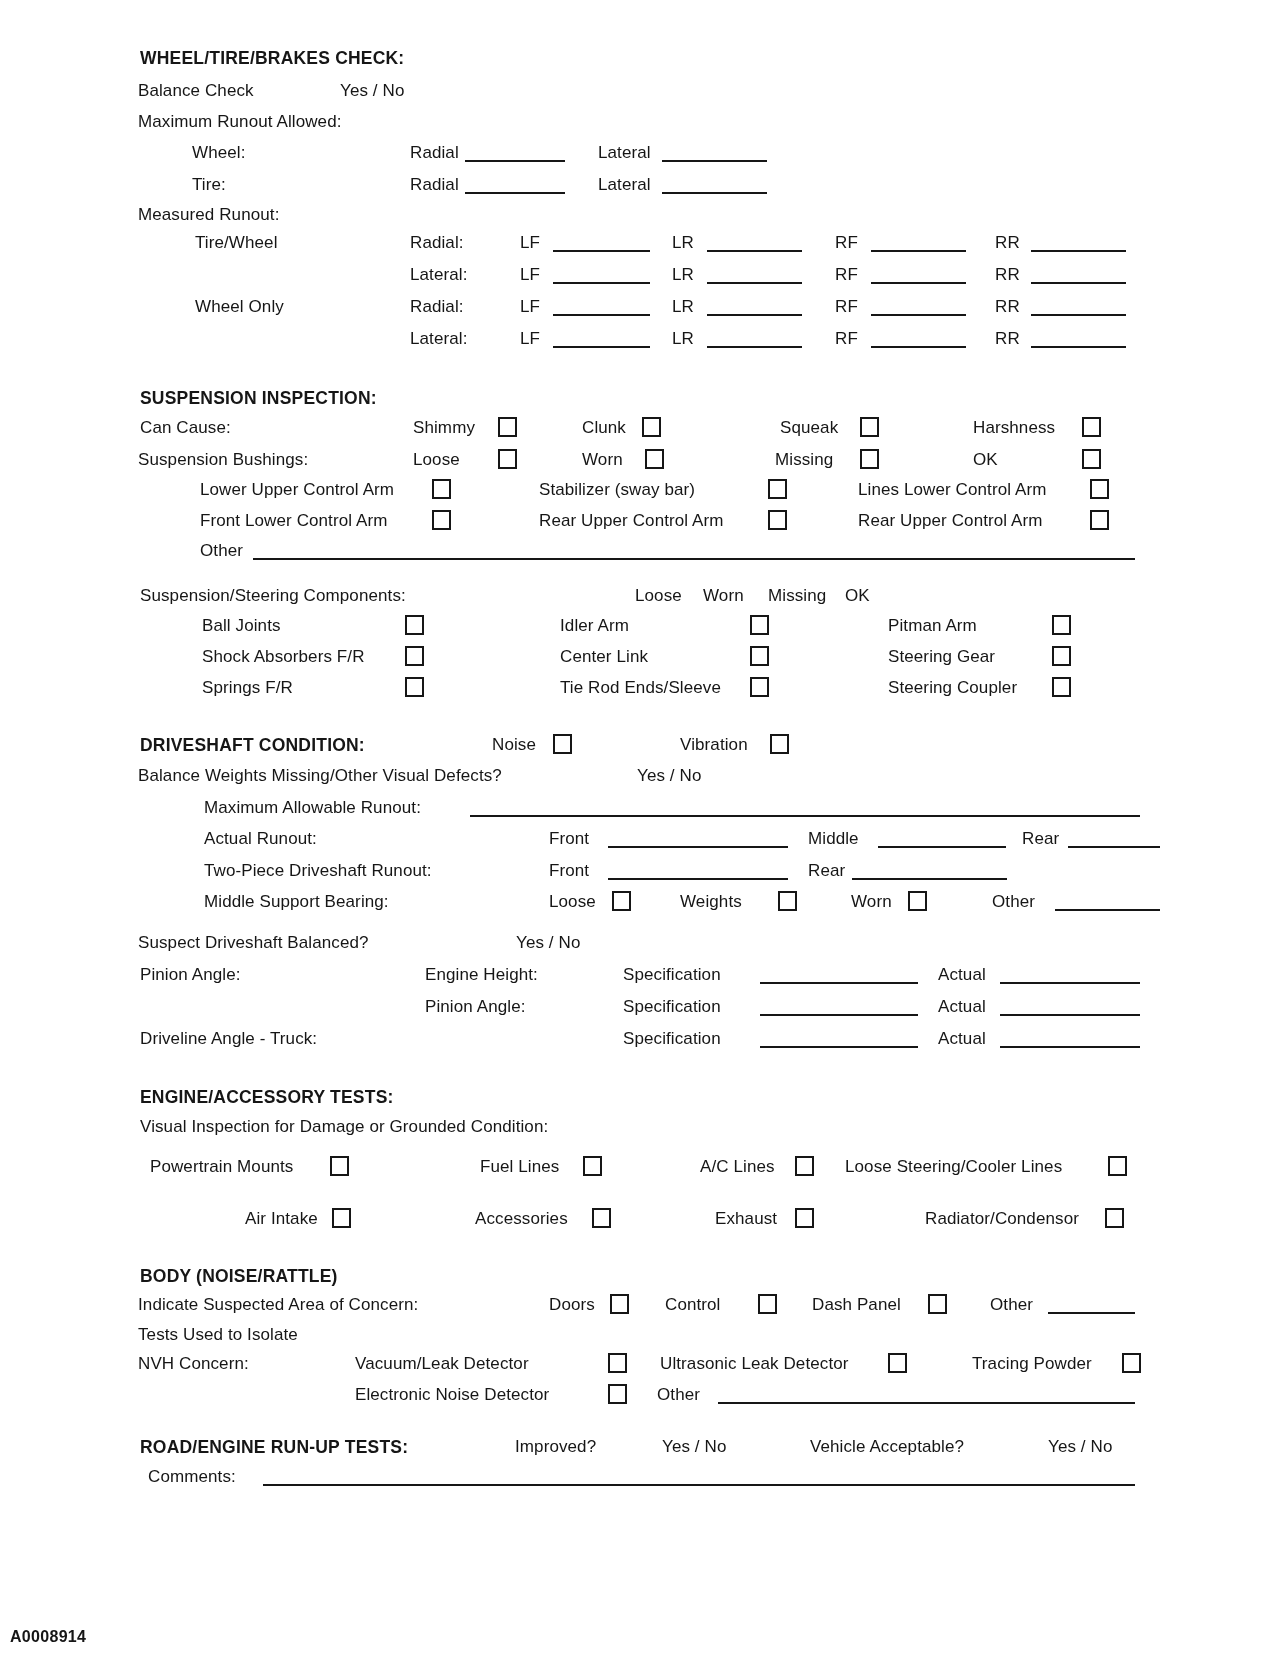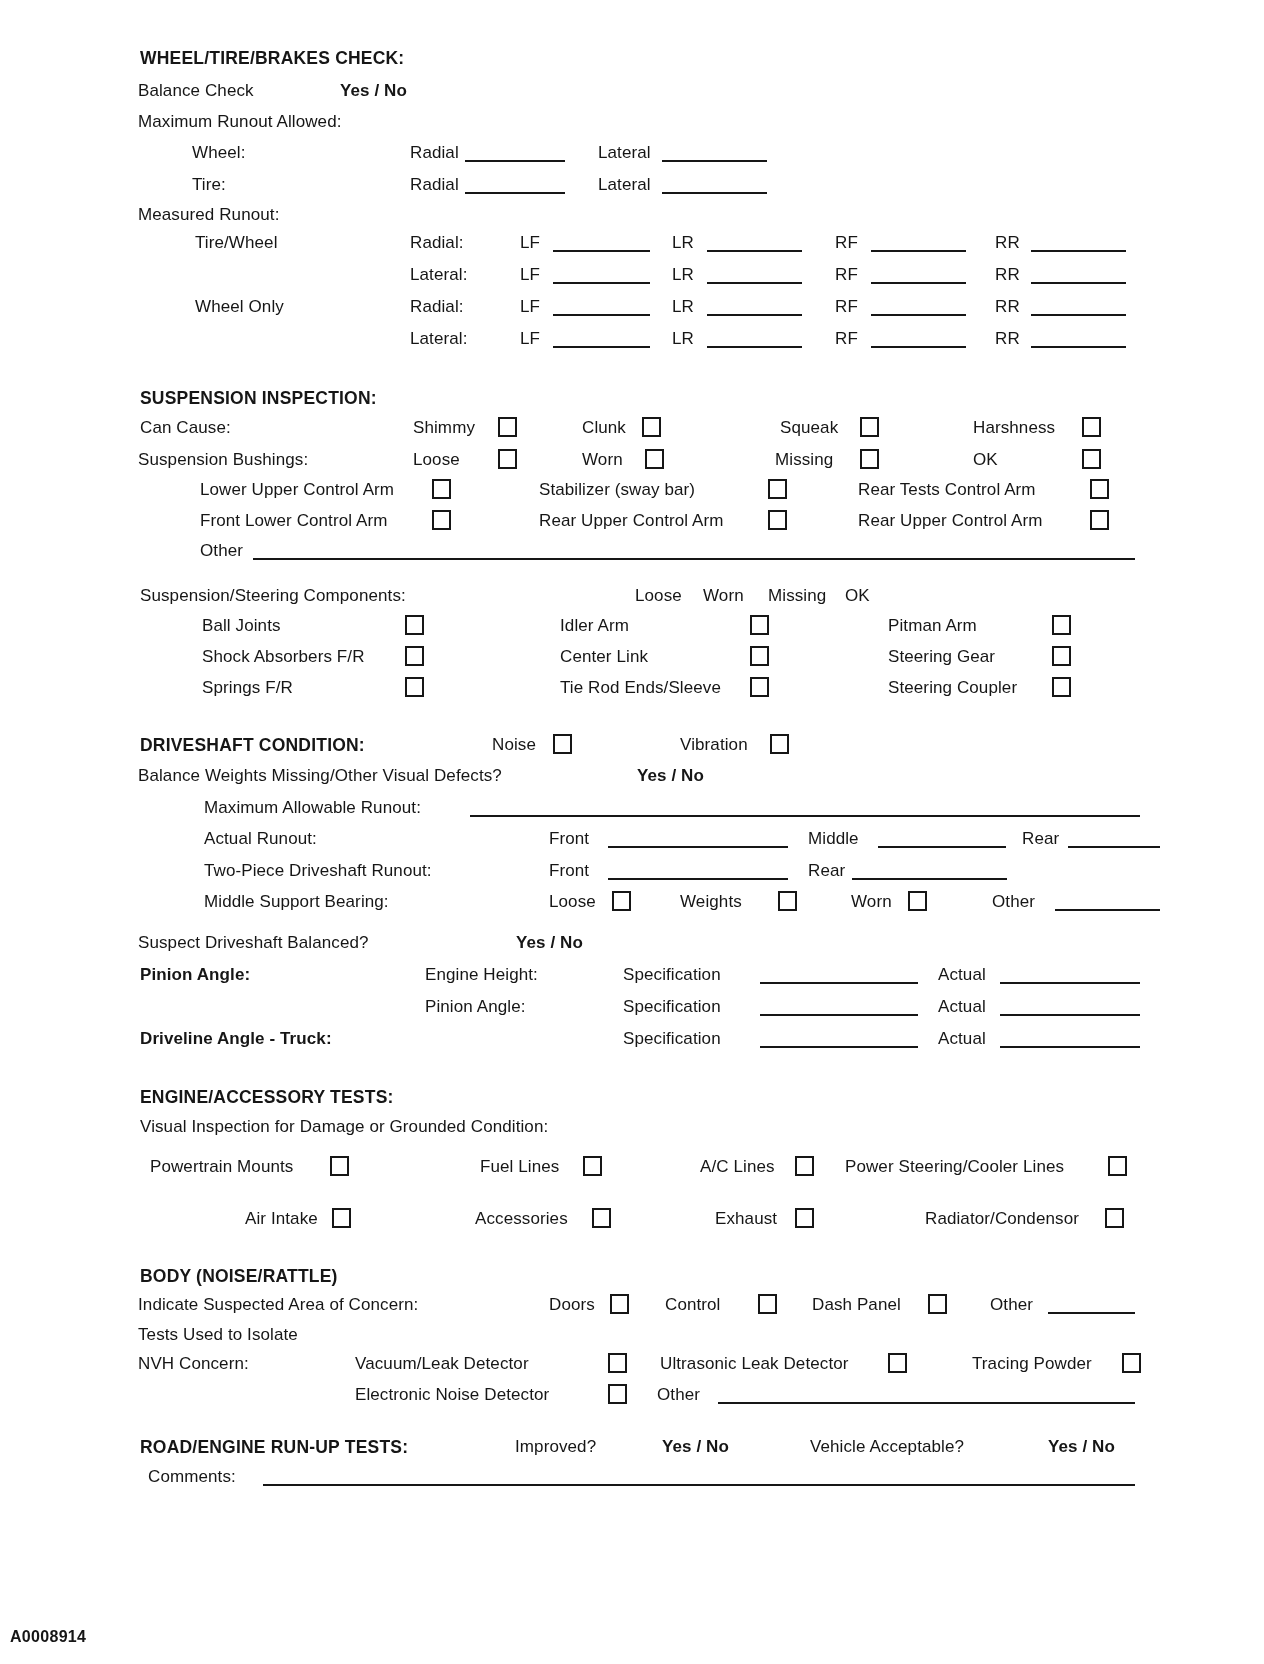--- a/index.html
+++ b/index.html
@@ -1,21 +1,21 @@
 <!DOCTYPE html>
 <html><head>
 <meta charset="utf-8">
 <style>
   html,body { margin:0; padding:0; background:#ffffff; }
   .page {
     position:relative; width:1264px; height:1664px; background:#ffffff;
     font-family:"Liberation Sans", sans-serif; color:#161616; overflow:hidden;
   }
   .t { position:absolute; font-size:17px; line-height:20px; white-space:nowrap; letter-spacing:0.1px; }
-  .b { font-weight:700; }
+  .b { font-weight:400; }
   .h { font-weight:700; font-size:17.5px; letter-spacing:0.2px; }
   .cb { position:absolute; width:15px; height:16px; border:2px solid #161616; background:#fff; }
   .ln { position:absolute; height:2px; background:#161616; }
   .foot { position:absolute; font-size:16px; font-weight:700; letter-spacing:0.3px; }
 </style>
 </head>
 <body>
 
 <div class="page">
 
@@ -99,21 +99,21 @@
   <span class="cb" style="left:645px;top:449px"></span>
   <span class="t" style="left:775px;top:450px">Missing</span>
   <span class="cb" style="left:860px;top:449px"></span>
   <span class="t" style="left:973px;top:450px">OK</span>
   <span class="cb" style="left:1082px;top:449px"></span>
 
   <span class="t" style="left:200px;top:480px">Lower Upper Control Arm</span>
   <span class="cb" style="left:432px;top:479px"></span>
   <span class="t" style="left:539px;top:480px">Stabilizer (sway bar)</span>
   <span class="cb" style="left:768px;top:479px"></span>
-  <span class="t" style="left:858px;top:480px">Rear Tests Control Arm</span>
+  <span class="t" style="left:858px;top:480px">Lines Lower Control Arm</span>
   <span class="cb" style="left:1090px;top:479px"></span>
 
   <span class="t" style="left:200px;top:511px">Front Lower Control Arm</span>
   <span class="cb" style="left:432px;top:510px"></span>
   <span class="t" style="left:539px;top:511px">Rear Upper Control Arm</span>
   <span class="cb" style="left:768px;top:510px"></span>
   <span class="t" style="left:858px;top:511px">Rear Upper Control Arm</span>
   <span class="cb" style="left:1090px;top:510px"></span>
 
   <span class="t" style="left:200px;top:541px">Other</span>
@@ -206,21 +206,21 @@
 
   <span class="t h" style="left:140px;top:1087px">ENGINE/ACCESSORY TESTS:</span>
   <span class="t" style="left:140px;top:1117px">Visual Inspection for Damage or Grounded Condition:</span>
 
   <span class="t" style="left:150px;top:1157px">Powertrain Mounts</span>
   <span class="cb" style="left:330px;top:1156px"></span>
   <span class="t" style="left:480px;top:1157px">Fuel Lines</span>
   <span class="cb" style="left:583px;top:1156px"></span>
   <span class="t" style="left:700px;top:1157px">A/C Lines</span>
   <span class="cb" style="left:795px;top:1156px"></span>
-  <span class="t" style="left:845px;top:1157px">Power Steering/Cooler Lines</span>
+  <span class="t" style="left:845px;top:1157px">Loose Steering/Cooler Lines</span>
   <span class="cb" style="left:1108px;top:1156px"></span>
 
   <span class="t" style="left:245px;top:1209px">Air Intake</span>
   <span class="cb" style="left:332px;top:1208px"></span>
   <span class="t" style="left:475px;top:1209px">Accessories</span>
   <span class="cb" style="left:592px;top:1208px"></span>
   <span class="t" style="left:715px;top:1209px">Exhaust</span>
   <span class="cb" style="left:795px;top:1208px"></span>
   <span class="t" style="left:925px;top:1209px">Radiator/Condensor</span>
   <span class="cb" style="left:1105px;top:1208px"></span>

